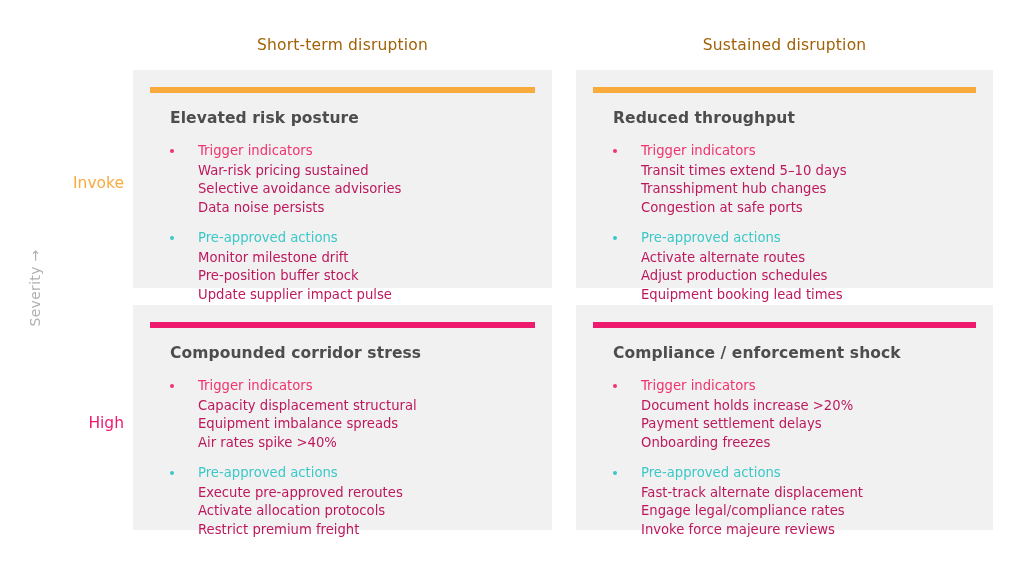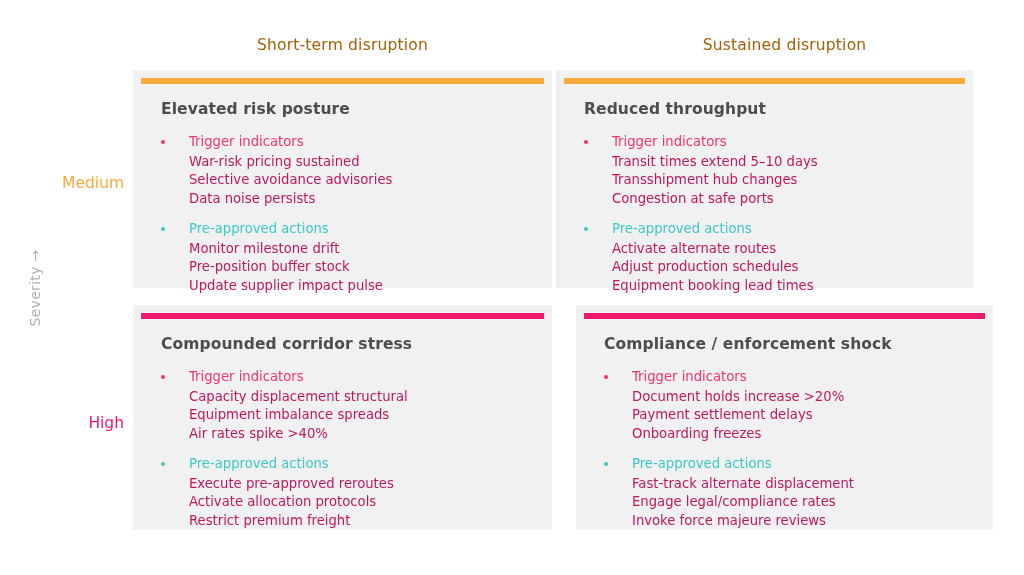--- a/index.html
+++ b/index.html
@@ -62,21 +62,21 @@
     font-size: 15.5px;
     white-space: nowrap;
   }
   .row-label.row-0 { top: 174px; }
   .row-label.row-1 { top: 414px; }
 
   
   .card {
     position: absolute;
     background: #f1f1f1;
-    padding: 8px;
+    padding: 17px;
   }
   .card .accent {
     height: 6px;
     width: 100%;
   }
   .card-body {
     padding: 16px 20px 18px 20px;
   }
   .card-title {
     font-size: 15.5px;
@@ -112,37 +112,37 @@
   .group-items li {
     list-style: none;
     font-size: 13.2px;
     line-height: 18.5px;
     color: #be185d;
     white-space: nowrap;
   }
 
   
   .card.r0c0 { left: 133px; top: 70px; width: 419px; height: 218px; }
-  .card.r0c1 { left: 556px; top: 70px; width: 417px; height: 218px; }
+  .card.r0c1 { left: 576px; top: 70px; width: 417px; height: 218px; }
   .card.r1c0 { left: 133px; top: 305px; width: 419px; height: 225px; }
   .card.r1c1 { left: 576px; top: 305px; width: 417px; height: 225px; }
 </style>
 </head>
 <body>
 
 <div class="matrix">
 
   <div class="col-header col-0">Short-term disruption</div>
   <div class="col-header col-1">Sustained disruption</div>
 
   <div class="axis-label">
     <span>Severity  →</span>
   </div>
 
-  <div class="row-label row-0" style="color: rgb(249, 170, 60);">Medium</div>
+  <div class="row-label row-0" style="color: rgb(249, 170, 60);">Invoke</div>
   <div class="row-label row-1" style="color: rgb(238, 26, 110);">High</div>
 
   <div class="card r0c0">
     <div class="accent" style="background: rgb(249, 170, 60);"></div>
     <div class="card-body">
       <div class="card-title">Elevated risk posture</div>
       <div class="group">
         <div class="group-head" style="color: rgb(240, 51, 110);">
           <span class="dot" style="background: rgb(240, 51, 110);"></span>
           <span>Trigger indicators</span>

